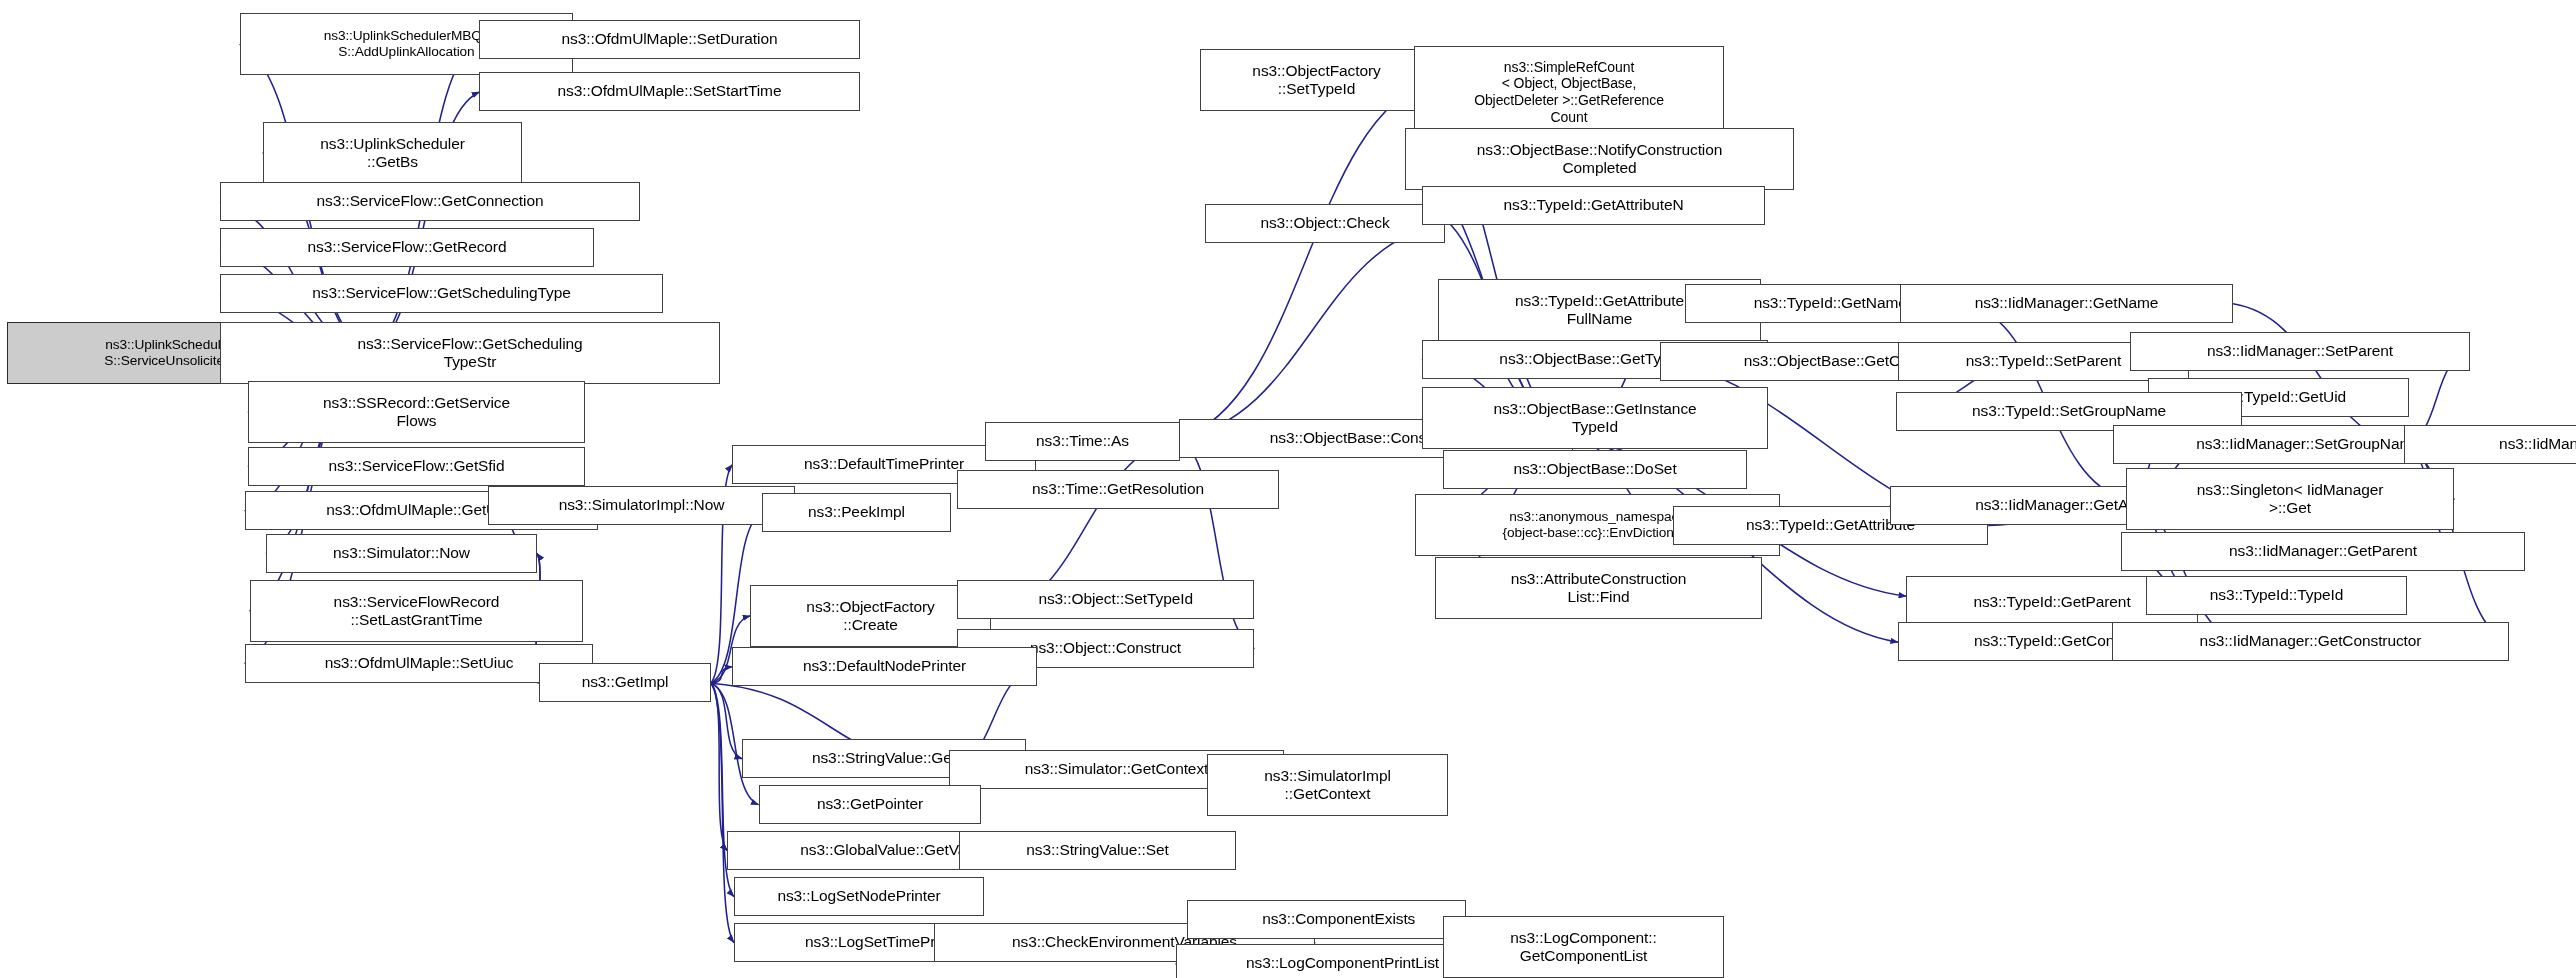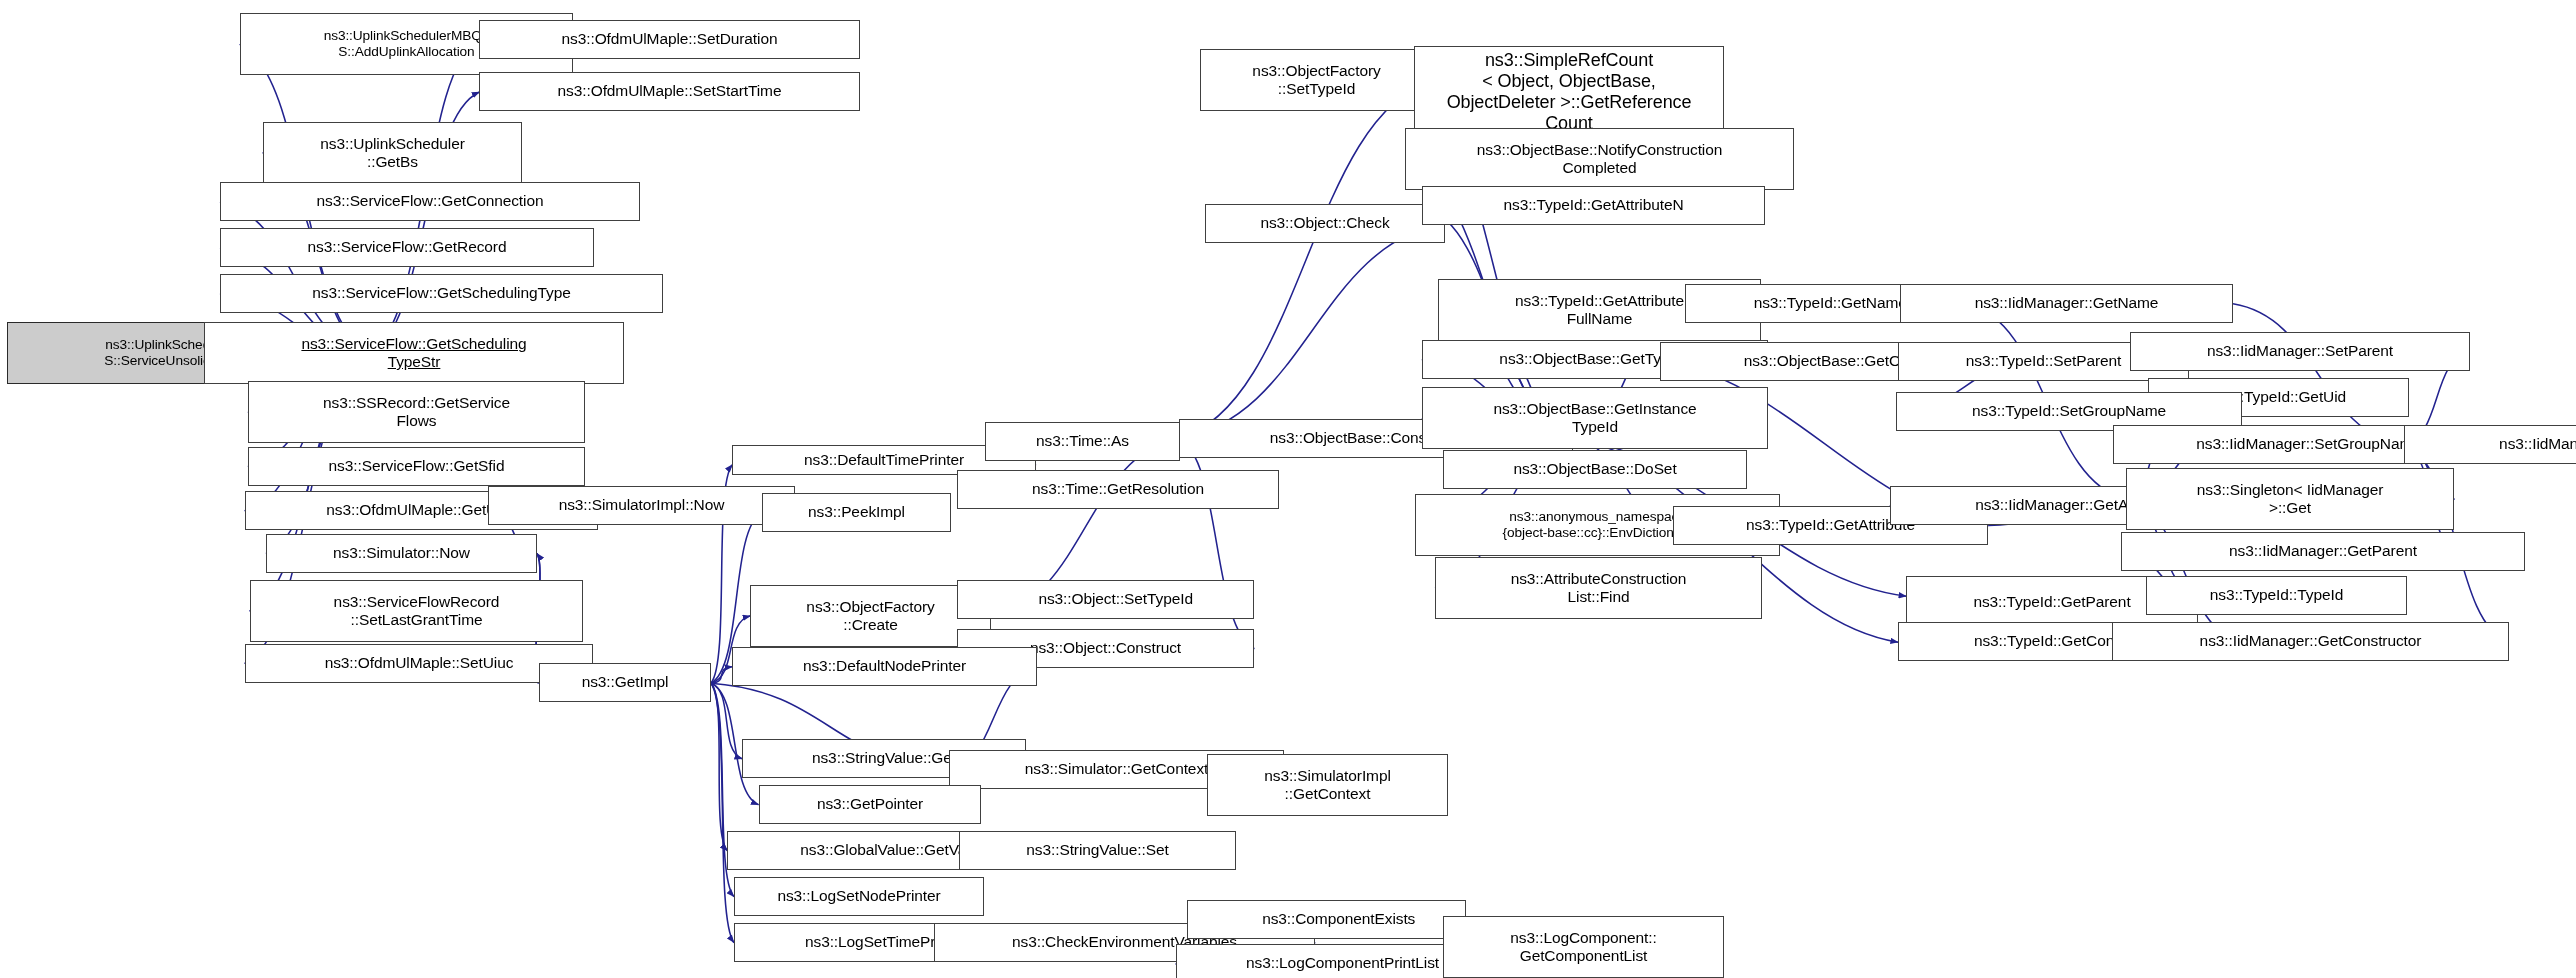--- a/index.html
+++ b/index.html
@@ -147,33 +147,33 @@
 S::ServiceUnsolicitedGrants</div>
       <div class="node" style="left: 240px; top: 13px; width: 333px; height: 62px; font-size: 13.7px;">ns3::UplinkSchedulerMBQo
 S::AddUplinkAllocation</div>
       <div class="node" style="left: 479px; top: 19.7px; width: 381px; height: 39px;">ns3::OfdmUlMaple::SetDuration</div>
       <div class="node" style="left: 479px; top: 72px; width: 381px; height: 39px;">ns3::OfdmUlMaple::SetStartTime</div>
       <div class="node" style="left: 263px; top: 122px; width: 259px; height: 62px;">ns3::UplinkScheduler
 ::GetBs</div>
       <div class="node" style="left: 220px; top: 182px; width: 420px; height: 39px;">ns3::ServiceFlow::GetConnection</div>
       <div class="node" style="left: 220px; top: 228px; width: 374px; height: 39px;">ns3::ServiceFlow::GetRecord</div>
       <div class="node" style="left: 220px; top: 274px; width: 443px; height: 39px;">ns3::ServiceFlow::GetSchedulingType</div>
-      <div class="node" style="left: 204px; top: 322px; width: 420px; height: 62px; text-decoration: underline;">ns3::ServiceFlow::GetScheduling
+      <div class="node" style="left: 220px; top: 322px; width: 500px; height: 62px;">ns3::ServiceFlow::GetScheduling
 TypeStr</div>
       <div class="node" style="left: 248px; top: 381px; width: 337px; height: 62px;">ns3::SSRecord::GetService
 Flows</div>
       <div class="node" style="left: 248px; top: 447px; width: 337px; height: 39px;">ns3::ServiceFlow::GetSfid</div>
       <div class="node" style="left: 245px; top: 491px; width: 353px; height: 39px;">ns3::OfdmUlMaple::GetUiuc</div>
       <div class="node" style="left: 266px; top: 534px; width: 271px; height: 39px;">ns3::Simulator::Now</div>
       <div class="node" style="left: 250px; top: 580px; width: 333px; height: 62px;">ns3::ServiceFlowRecord
 ::SetLastGrantTime</div>
       <div class="node" style="left: 245px; top: 644px; width: 348px; height: 39px;">ns3::OfdmUlMaple::SetUiuc</div>
       <div class="node" style="left: 488px; top: 486px; width: 307px; height: 39px;">ns3::SimulatorImpl::Now</div>
       <div class="node" style="left: 539px; top: 663px; width: 172px; height: 39px;">ns3::GetImpl</div>
-      <div class="node" style="left: 732px; top: 445px; width: 304px; height: 30px;">ns3::DefaultTimePrinter</div>
+      <div class="node" style="left: 732px; top: 445px; width: 304px; height: 39px;">ns3::DefaultTimePrinter</div>
       <div class="node" style="left: 985px; top: 422px; width: 195px; height: 39px;">ns3::Time::As</div>
       <div class="node" style="left: 957px; top: 470px; width: 322px; height: 39px;">ns3::Time::GetResolution</div>
       <div class="node" style="left: 762px; top: 493px; width: 189px; height: 39px;">ns3::PeekImpl</div>
       <div class="node" style="left: 750px; top: 585px; width: 241px; height: 62px;">ns3::ObjectFactory
 ::Create</div>
       <div class="node" style="left: 957px; top: 580px; width: 297px; height: 39px; padding-left: 24px;">ns3::Object::SetTypeId</div>
       <div class="node" style="left: 957px; top: 629px; width: 297px; height: 39px;">ns3::Object::Construct</div>
       <div class="node" style="left: 732px; top: 647px; width: 305px; height: 39px;">ns3::DefaultNodePrinter</div>
       <div class="node" style="left: 742px; top: 739px; width: 284px; height: 39px;">ns3::StringValue::Get</div>
       <div class="node" style="left: 949px; top: 750px; width: 335px; height: 39px;">ns3::Simulator::GetContext</div>
@@ -185,21 +185,21 @@
       <div class="node" style="left: 734px; top: 877px; width: 250px; height: 39px; text-align: right;">ns3::LogSetNodePrinter</div>
       <div class="node" style="left: 734px; top: 923px; width: 302px; height: 39px;">ns3::LogSetTimePrinter</div>
       <div class="node" style="left: 934px; top: 923px; width: 381px; height: 39px;">ns3::CheckEnvironmentVariables</div>
       <div class="node" style="left: 1187px; top: 900px; width: 279px; height: 39px; padding-left: 28px;">ns3::ComponentExists</div>
       <div class="node" style="left: 1176px; top: 944px; width: 333px; height: 39px;">ns3::LogComponentPrintList</div>
       <div class="node" style="left: 1443px; top: 916px; width: 281px; height: 62px;">ns3::LogComponent::
 GetComponentList</div>
       <div class="node" style="left: 1200px; top: 49px; width: 233px; height: 62px;">ns3::ObjectFactory
 ::SetTypeId</div>
       <div class="node" style="left: 1205px; top: 204px; width: 240px; height: 39px;">ns3::Object::Check</div>
-      <div class="node" style="left: 1414px; top: 46px; width: 310px; height: 92px; font-size: 18px;">ns3::SimpleRefCount
+      <div class="node" style="left: 1414px; top: 46px; width: 310px; height: 92px; font-size: 14px;">ns3::SimpleRefCount
 &lt; Object, ObjectBase,
 ObjectDeleter &gt;::GetReference
 Count</div>
       <div class="node" style="left: 1405px; top: 128px; width: 389px; height: 62px;">ns3::ObjectBase::NotifyConstruction
 Completed</div>
       <div class="node" style="left: 1422px; top: 186px; width: 343px; height: 39px;">ns3::TypeId::GetAttributeN</div>
       <div class="node" style="left: 1179px; top: 419px; width: 394px; height: 39px;">ns3::ObjectBase::ConstructSelf</div>
       <div class="node" style="left: 1438px; top: 279px; width: 323px; height: 62px;">ns3::TypeId::GetAttribute
 FullName</div>
       <div class="node" style="left: 1422px; top: 340px; width: 346px; height: 39px;">ns3::ObjectBase::GetTypeId</div>

